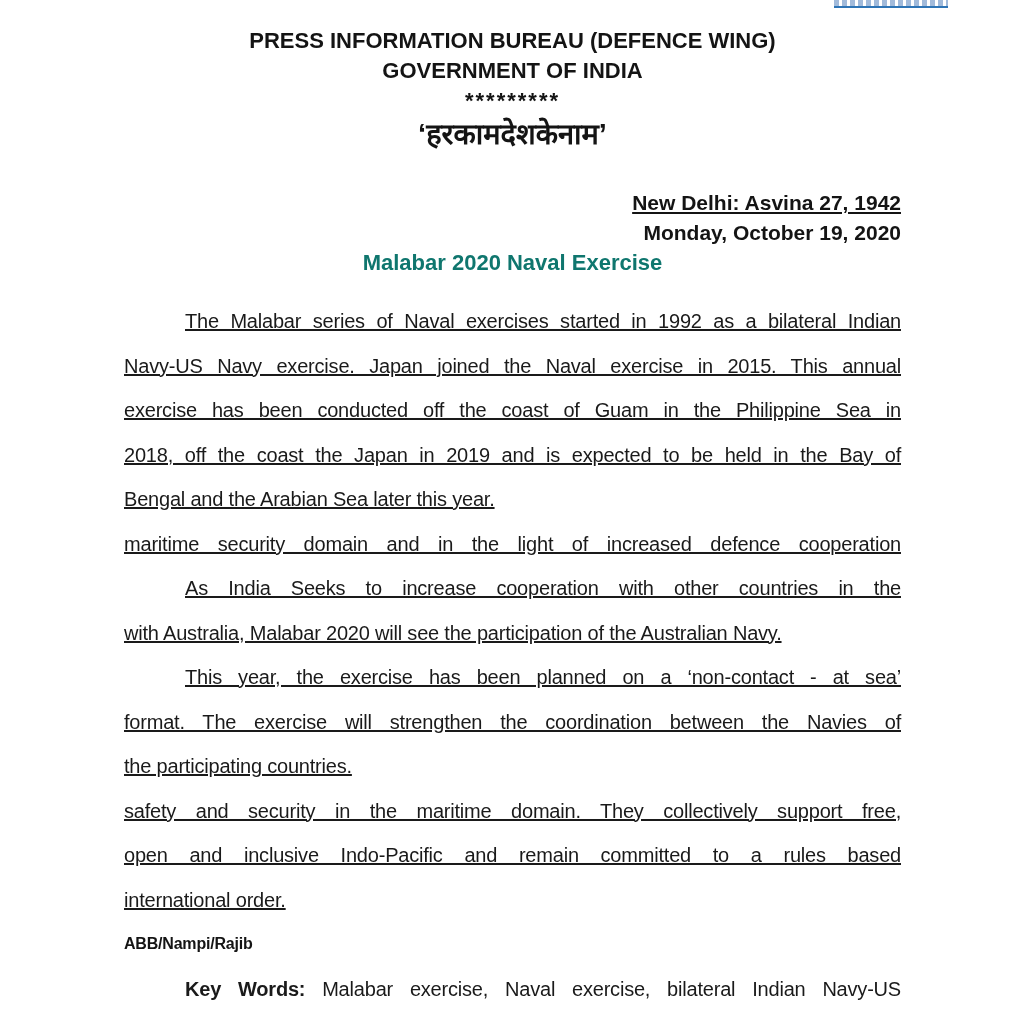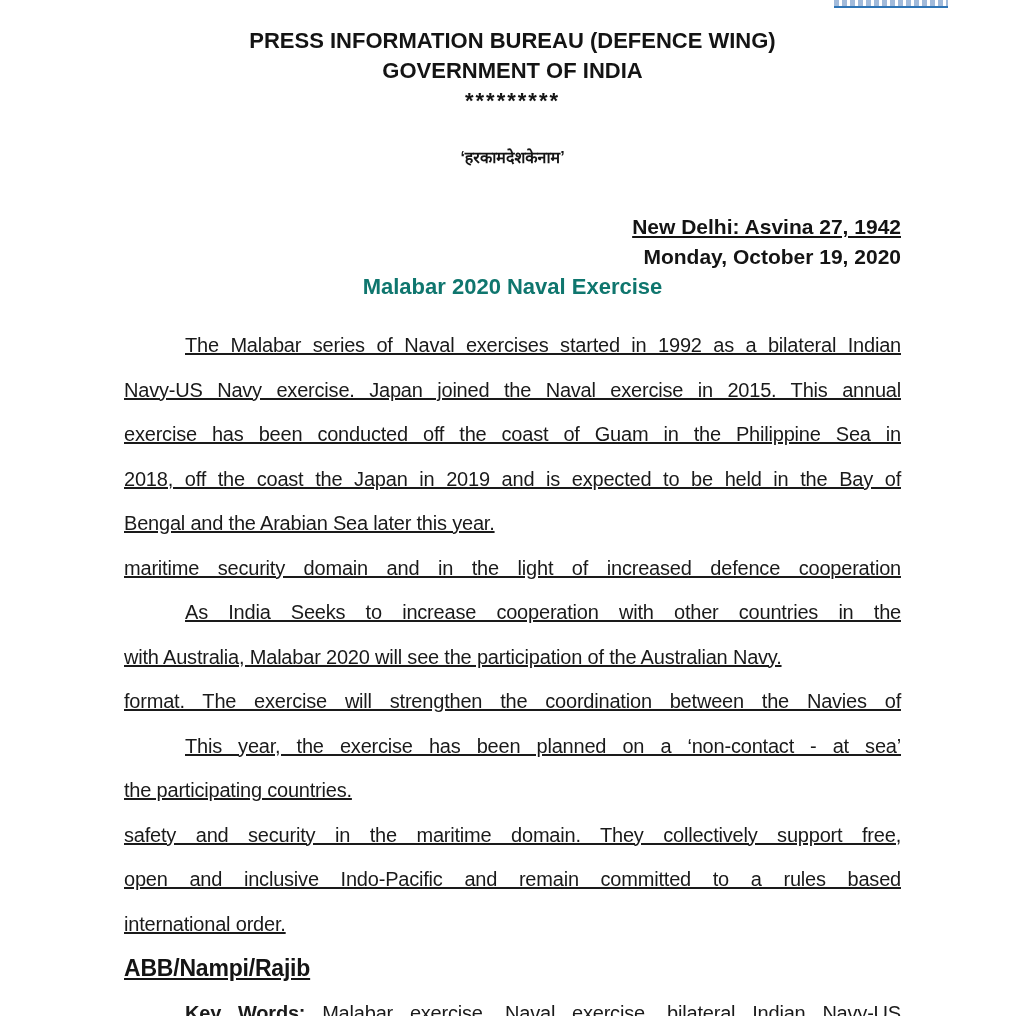--- a/index.html
+++ b/index.html
@@ -38,23 +38,22 @@
     font-weight: bold;
     font-size: 22px;
     line-height: 30px;
     color: #141414;
   }
   .letterhead .asterisks {
     letter-spacing: 2px;
     font-size: 22px;
   }
   .letterhead .motto {
-    font-size: 16px;
+    font-size: 29px;
     line-height: 36px;
-    margin-top: 24px;
   }
   .dateline {
     margin-top: 14px;
     text-align: right;
     font-weight: bold;
     font-size: 21px;
     line-height: 30px;
     color: #141414;
   }
   .dateline .saka-date {
@@ -77,24 +76,23 @@
   .para .line {
     line-height: 44.5px;
     text-align: justify;
     text-align-last: justify;
     text-decoration: underline;
   }
   .para .line.first { text-indent: 61px; }
   .para .line.lastline { text-align-last: left; }
   .signature {
     font-weight: bold;
-    font-size: 23px;
+    font-size: 16px;
     line-height: 44.5px;
     color: #141414;
-    text-decoration: underline;
   }
   
   .keywords {
     font-size: 20px;
     line-height: 44.5px;
     text-indent: 61px;
     text-align: justify;
     text-align-last: justify;
     white-space: nowrap;
     letter-spacing: -0.2px;
@@ -129,22 +127,22 @@
         <div class="line">exercise has been conducted off the coast of Guam in the Philippine Sea in</div>
         <div class="line">2018, off the coast the Japan in 2019 and is expected to be held in the Bay of</div>
         <div class="line lastline">Bengal and the Arabian Sea later this year.</div>
       </div>
     <div class="para">
         <div class="line">maritime security domain and in the light of increased defence cooperation</div>
         <div class="line first">As India Seeks to increase cooperation with other countries in the</div>
         <div class="line lastline">with Australia, Malabar 2020 will see the participation of the Australian Navy.</div>
       </div>
     <div class="para">
+        <div class="line first">This year, the exercise has been planned on a ‘non-contact - at sea’</div>
         <div class="line">format. The exercise will strengthen the coordination between the Navies of</div>
-        <div class="line first">This year, the exercise has been planned on a ‘non-contact - at sea’</div>
         <div class="line lastline">the participating countries.</div>
       </div>
     <div class="para">
         <div class="line">safety and security in the maritime domain. They collectively support free,</div>
         <div class="line">open and inclusive Indo-Pacific and remain committed to a rules based</div>
         <div class="line lastline">international order.</div>
       </div>
 
     <div class="signature">ABB/Nampi/Rajib</div>
 

